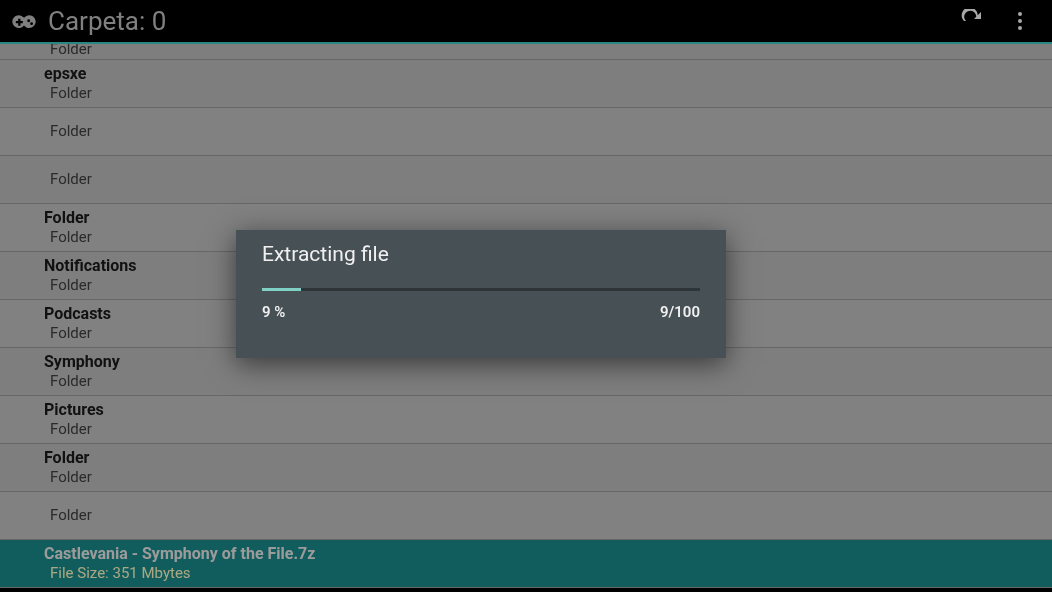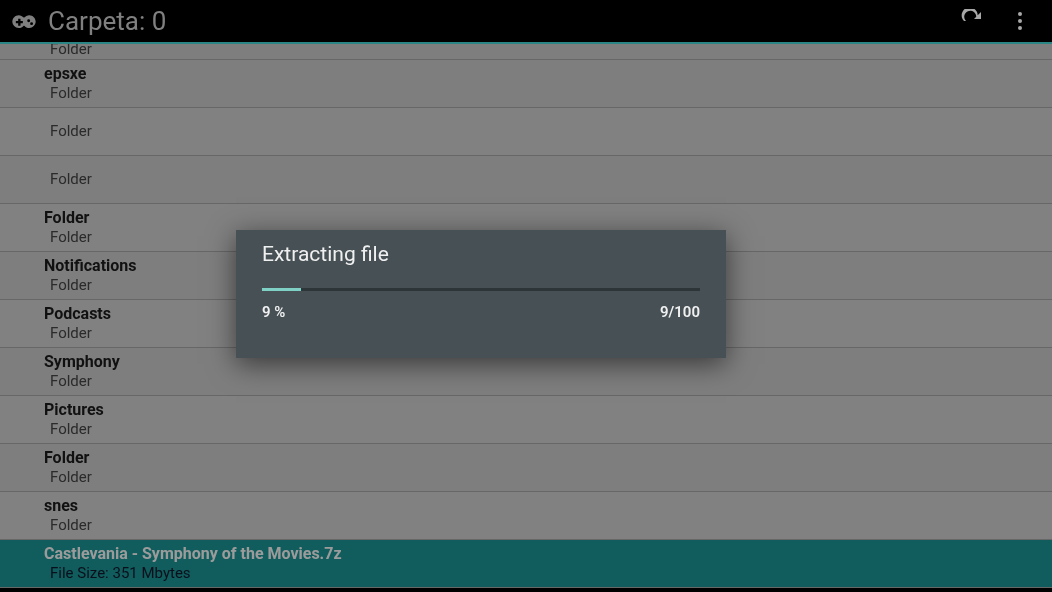--- a/index.html
+++ b/index.html
@@ -35,21 +35,21 @@
       border-bottom: 1px solid #9a9a9a;
       background: #c0c0c0;
     }
     .list-item:nth-child(2n){ background:#bcbcbc; }
     .list-item.selected {
       background: #1a8a8a;
     }
     .item-title { color: #1a1a1a; font-size: 16px; font-weight: 700; line-height: 1.25; }
     .item-sub { color: #404040; font-size: 15px; line-height: 1.25; padding-left: 6px; }
     .list-item.selected .item-title { color: #e8e8e8; }
-    .list-item.selected .item-sub { color: #0f172a; }
+    .list-item.selected .item-sub { color: #fef9c3; }
     .first-partial {
       height: 16px;
       padding: 0 20px 0 44px;
       background: #bcbcbc;
       display:flex;flex-direction:column;justify-content:flex-end;
       border-bottom: 1px solid #9a9a9a;
     }
     
     .dim-overlay {
       position: absolute; inset: 0;
@@ -145,25 +145,24 @@
       </div>
       <div class="list-item">
         <div class="item-title">Pictures</div>
         <div class="item-sub">Folder</div>
       </div>
       <div class="list-item">
         <div class="item-title">Folder</div>
         <div class="item-sub">Folder</div>
       </div>
       <div class="list-item">
-        <div class="item-title">snes</div>
         <div class="item-sub">Folder</div>
       </div>
       <div class="list-item selected">
-        <div class="item-title">Castlevania - Symphony of the Movies.7z</div>
+        <div class="item-title">Castlevania - Symphony of the File.7z</div>
         <div class="item-sub">File Size: 351 Mbytes</div>
       </div>
     </div>
 
   <div class="dim-overlay"></div>
 
   <div class="dialog">
     <div class="dialog-title">Extracting file</div>
     <div class="progress">
       <div class="progress-fill" id="progress-fill" style="width: 9%;"></div>

